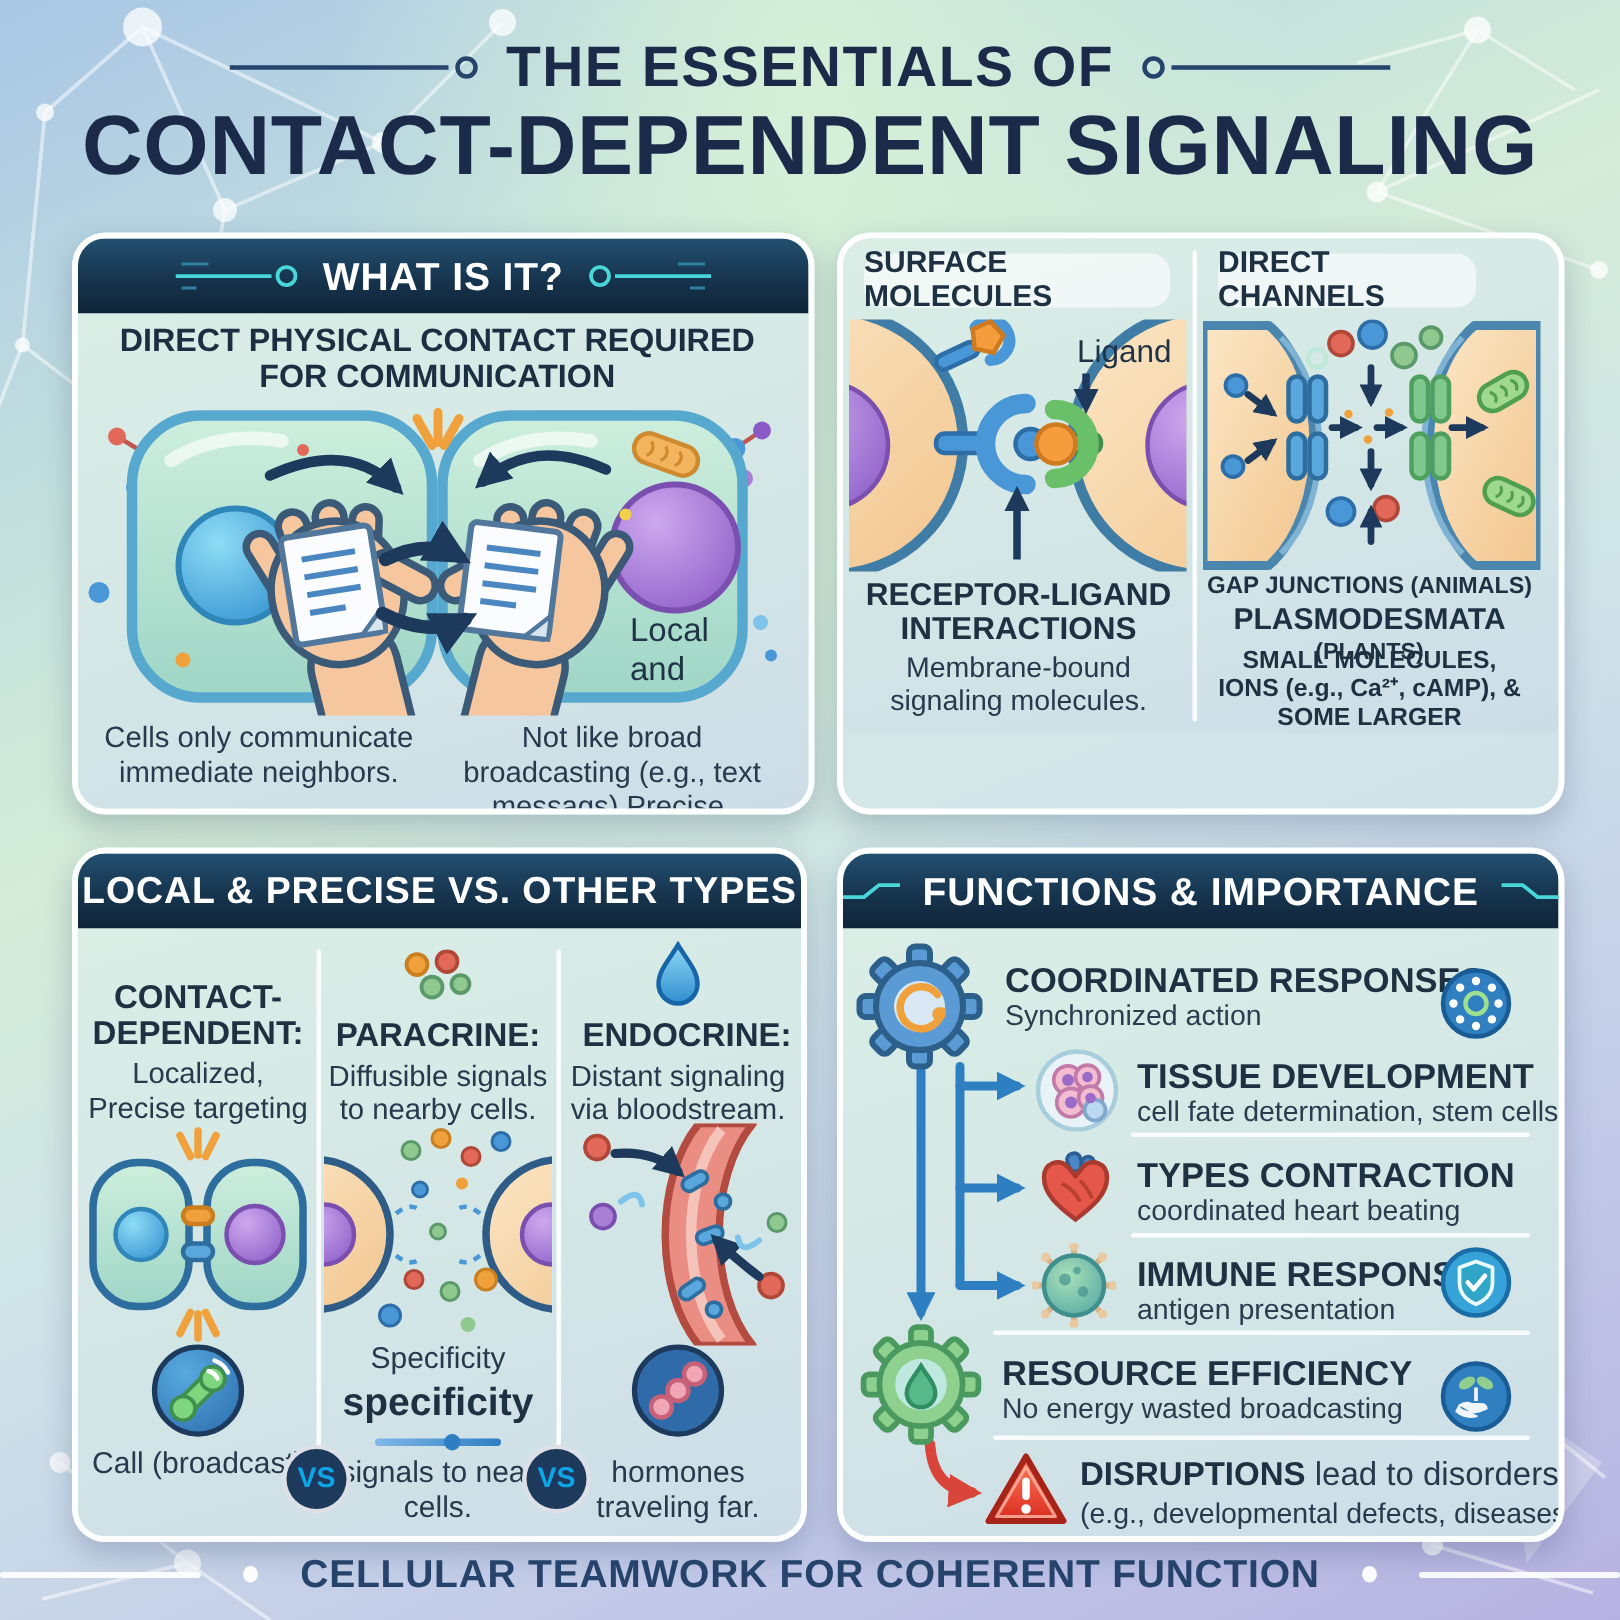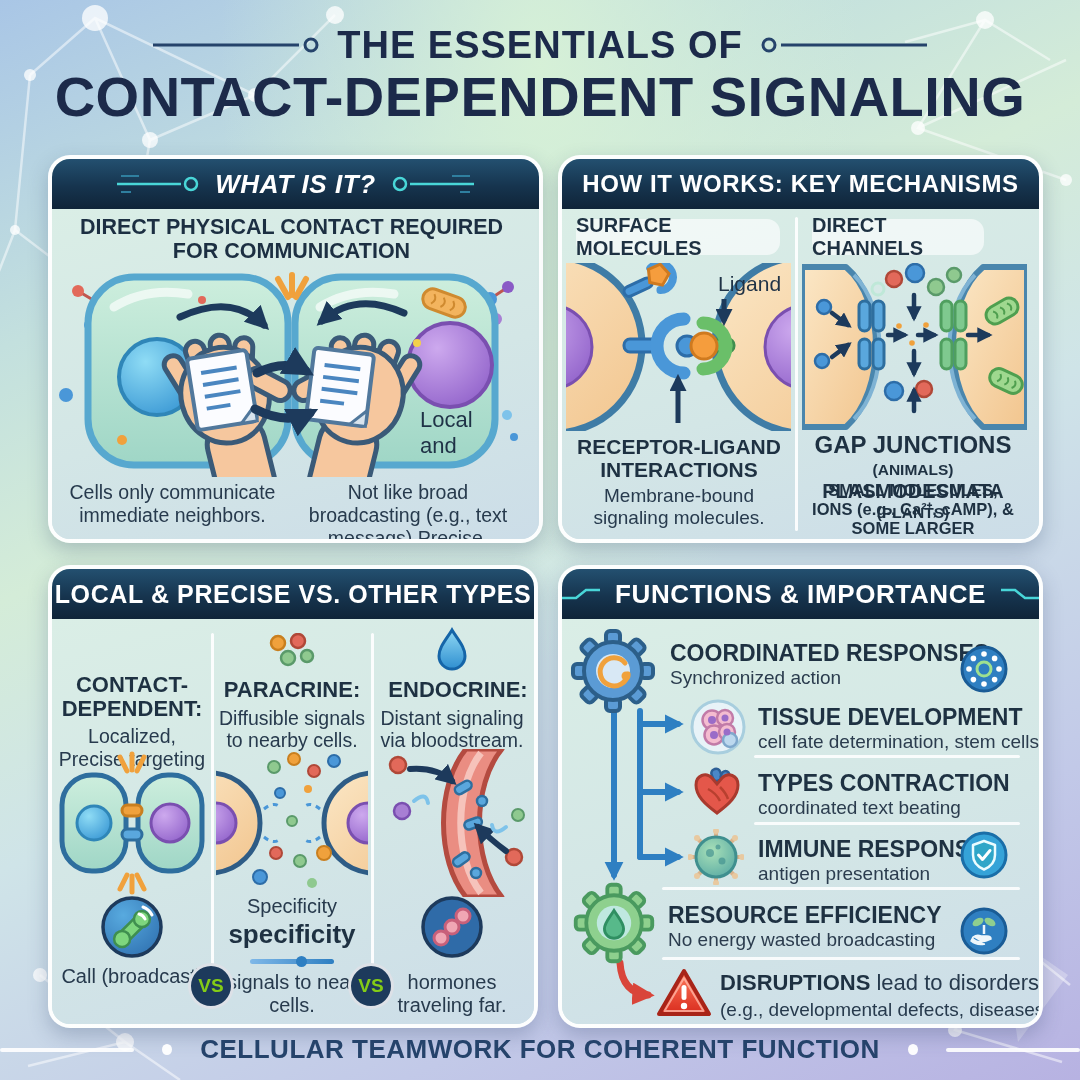--- a/index.html
+++ b/index.html
@@ -29,21 +29,21 @@
   
   .ph-deco{flex:0 0 auto;}
   
   .pill{position:absolute;top:10px;height:36px;border-radius:13px;background:rgba(255,255,255,.62);
     display:flex;align-items:center;justify-content:center;font-weight:800;font-size:20px;color:#1e3142;}
   .vdiv{position:absolute;width:3px;background:rgba(255,255,255,.9);border-radius:2px;}
   .hsep{position:absolute;height:3px;background:rgba(255,255,255,.85);border-radius:2px;}
   
   .bl-col{position:absolute;text-align:center;}
   .vs-badge{position:absolute;width:46px;height:46px;border-radius:50%;background:#1d3a5c;
-    border:3px solid rgba(255,255,255,.85);color:#84cc16;font-weight:800;font-size:19px;
+    border:3px solid rgba(255,255,255,.85);color:#0ea5e9;font-weight:800;font-size:19px;
     display:flex;align-items:center;justify-content:center;box-sizing:border-box;}
   .slider{position:absolute;width:84px;height:5px;border-radius:3px;
     background:linear-gradient(90deg,#7fb8e8,#2e7fc2);}
   .slider::after{content:"";position:absolute;left:46px;top:-3px;width:11px;height:11px;border-radius:50%;background:#2e7fc2;}
   
   .fn-title{font-weight:800;font-size:23px;color:#1e3142;line-height:1.05;white-space:nowrap;}
   .fn-sub{font-size:19px;color:#2b3c4e;line-height:1.1;margin-top:3px;white-space:nowrap;}
   
   .footer{position:absolute;top:1034px;left:0;width:1080px;display:flex;align-items:center;justify-content:center;gap:28px;}
   .f-line{height:4px;width:150px;background:rgba(255,255,255,.9);border-radius:2px;}
@@ -142,21 +142,21 @@
     <div class="main-title">CONTACT-DEPENDENT SIGNALING</div>
   </div>
 
   <section class="panel" style="left:48px;top:155px;width:487px;height:380px;">
     <div class="panel-header">
       <svg class="ph-deco" width="86" height="22">
           <line x1="0" y1="11" x2="64" y2="11" stroke="#49d6d8" stroke-width="2.5"></line>
           <circle cx="74" cy="11" r="6" fill="none" stroke="#49d6d8" stroke-width="2.5"></circle>
           <path d="M4,3 h18 M4,19 h10" stroke="#2f7f9f" stroke-width="2"></path>
         </svg>
-      <span class="ph-title" style="font-size:26px;font-style:italic;">WHAT IS IT?</span>
+      <span class="ph-title" style="font-size:26px;">WHAT IS IT?</span>
       <svg class="ph-deco" width="86" height="22">
           <circle cx="12" cy="11" r="6" fill="none" stroke="#49d6d8" stroke-width="2.5"></circle>
           <line x1="22" y1="11" x2="86" y2="11" stroke="#49d6d8" stroke-width="2.5"></line>
           <path d="M64,3 h18 M72,19 h10" stroke="#2f7f9f" stroke-width="2"></path>
         </svg>
     </div>
     <div class="panel-body">
       <div class="abs bold-head center" style="top:6px;left:20px;width:439px;font-size:21.5px;line-height:1.12;color:#1c2f42;">DIRECT PHYSICAL CONTACT REQUIRED FOR COMMUNICATION</div>
 
       <svg class="abs" style="top:56px;left:0;" width="479" height="212" viewBox="0 0 479 212">
@@ -246,31 +246,20 @@
         <text x="368" y="162" font-size="22" fill="#1f3246">Local</text>
         <text x="368" y="188" font-size="22" fill="#1f3246">and</text>
       </svg>
 
       <div class="abs body-text center" style="top:272px;left:8px;width:225px;font-size:19.5px;line-height:1.18;">Cells only communicate immediate neighbors.</div>
       <div class="abs body-text center" style="top:272px;left:238px;width:236px;font-size:19.5px;line-height:1.18;">Not like broad broadcasting (e.g., text messags) Precise.</div>
     </div>
   </section>
 
   <section class="panel" style="left:558px;top:155px;width:477px;height:380px;">
-    <div class="panel-header">
-      <svg class="ph-deco" width="30" height="26">
-          <circle cx="12" cy="8" r="5" fill="none" stroke="#49d6d8" stroke-width="2.5"></circle>
-          <line x1="12" y1="13" x2="12" y2="26" stroke="#49d6d8" stroke-width="2.5"></line>
-        </svg>
-      <span class="ph-title" style="font-size:24px;">HOW IT WORKS: KEY MECHANISMS</span>
-      <svg class="ph-deco" width="30" height="26">
-          <circle cx="18" cy="8" r="5" fill="none" stroke="#49d6d8" stroke-width="2.5"></circle>
-          <line x1="18" y1="13" x2="18" y2="26" stroke="#49d6d8" stroke-width="2.5"></line>
-        </svg>
-    </div>
     <div class="panel-body">
       <div class="pill" style="left:14px;width:204px;">SURFACE MOLECULES</div>
       <div class="pill" style="left:250px;width:172px;">DIRECT CHANNELS</div>
       <div class="vdiv" style="left:233px;top:8px;height:314px;"></div>
 
       <svg class="abs" style="top:54px;left:4px;" width="225" height="168" viewBox="0 0 225 168">
         <circle cx="-12" cy="82" r="88" fill="url(#gPeach)" stroke="#3f7ca6" stroke-width="7"></circle>
         <circle cx="-16" cy="84" r="42" fill="url(#gNPurple)" stroke="#7a4fb0" stroke-width="3"></circle>
         <circle cx="237" cy="82" r="88" fill="url(#gPeach)" stroke="#3f7ca6" stroke-width="7"></circle>
         <circle cx="241" cy="84" r="42" fill="url(#gNPurple)" stroke="#7a4fb0" stroke-width="3"></circle>
@@ -336,40 +325,40 @@
           <path d="M166,72 H186" marker-end="url(#mNavy)"></path>
           <path d="M112,32 V54" marker-end="url(#mNavy)"></path>
             <path d="M112,88 V110" marker-end="url(#mNavy)"></path>
           <path d="M112,148 V128" marker-end="url(#mNavy)"></path>
         </g>
         <circle cx="97" cy="63" r="2.8" fill="#f0a13c"></circle>
           <circle cx="110" cy="80" r="2.8" fill="#f0a13c"></circle>
           <circle cx="124" cy="62" r="2.8" fill="#f0a13c"></circle>
       </svg>
       <div class="abs center" style="top:222px;left:240px;width:222px;line-height:1.2;">
-        <div><span class="bold-head" style="font-size:24px;text-align:right;">GAP JUNCTIONS</span>
+        <div><span class="bold-head" style="font-size:16px;text-align:right;">GAP JUNCTIONS</span>
           <span class="bold-head" style="font-size:15.5px;">(ANIMALS)</span></div>
         <div><span class="bold-head" style="font-size:20px;">PLASMODESMATA</span>
           <span class="bold-head" style="font-size:15.5px;">(PLANTS)</span></div>
       </div>
       <div class="abs bold-head center" style="top:272px;left:244px;width:214px;font-size:16.5px;line-height:1.16;">SMALL MOLECULES, IONS (e.g., Ca²⁺, cAMP), &amp; SOME LARGER SUBSTANCES.</div>
     </div>
   </section>
 
   <section class="panel" style="left:48px;top:565px;width:482px;height:455px;">
     <div class="panel-header">
 
       <span class="ph-title" style="font-size:25px;">LOCAL &amp; PRECISE VS. OTHER TYPES</span>
 
     </div>
     <div class="panel-body">
       <div class="vdiv" style="left:159px;top:14px;height:372px;"></div>
       <div class="vdiv" style="left:319px;top:14px;height:372px;"></div>
 
-      <div class="bl-col" style="left:4px;top:34px;width:152px;margin-top:20px;">
+      <div class="bl-col" style="left:4px;top:34px;width:152px;">
         <div class="bold-head" style="font-size:22px;line-height:1.1;">CONTACT-DEPENDENT:</div>
         <div class="body-text" style="font-size:19.5px;line-height:1.15;margin-top:4px;">Localized, Precise targeting</div>
       </div>
       <svg class="abs" style="top:130px;left:4px;" width="152" height="148" viewBox="0 0 152 148">
         <g stroke="#f0a13c" stroke-width="5" stroke-linecap="round">
             <path d="M64,8 l7,14"></path>
             <path d="M76,5 v16"></path>
             <path d="M88,8 l-7,14"></path>
             <path d="M64,140 l7,-14"></path>
             <path d="M76,143 v-16"></path>
@@ -577,21 +566,21 @@
       </div>
 
       <svg class="abs" style="top:146px;left:128px;" width="54" height="54" viewBox="0 0 54 54">
         <rect x="22" y="4" width="9" height="12" rx="4" fill="#4a87c8" stroke="#2d5f96" stroke-width="2.5" transform="rotate(-20 26 10)"></rect>
         <rect x="31" y="6" width="8" height="10" rx="4" fill="#4a87c8" stroke="#2d5f96" stroke-width="2.5" transform="rotate(25 35 11)"></rect>
         <path d="M27,48 C15,39 6,31 6,20 C6,10 16,7 22,13 L27,19 L32,13 C38,7 48,10 48,20 C48,31 39,39 27,48 Z" fill="#e4574a" stroke="#a93a2e" stroke-width="3"></path>
         <path d="M18,24 q8,4 12,12 M30,22 q6,6 8,12" stroke="#b8402f" stroke-width="2.5" fill="none"></path>
       </svg>
       <div class="abs" style="top:152px;left:196px;">
         <div class="fn-title">TYPES CONTRACTION</div>
-        <div class="fn-sub">coordinated text beating</div>
+        <div class="fn-sub">coordinated heart beating</div>
       </div>
 
       <svg class="abs" style="top:210px;left:126px;" width="56" height="56" viewBox="0 0 56 56">
         <g stroke="#d9b38c" stroke-width="4" stroke-linecap="round">
           <line x1="28" y1="8" x2="28" y2="2"></line>
             <line x1="28" y1="48" x2="28" y2="54"></line>
             <line x1="8" y1="28" x2="2" y2="28"></line>
             <line x1="48" y1="28" x2="54" y2="28"></line>
           <line x1="13" y1="13" x2="9" y2="9"></line>
             <line x1="43" y1="13" x2="47" y2="9"></line>

